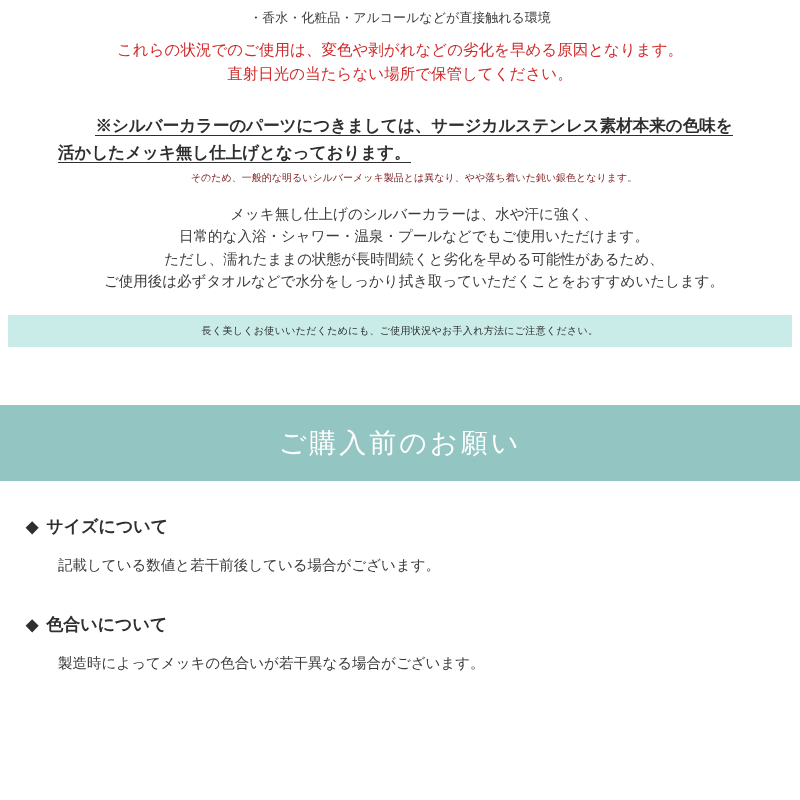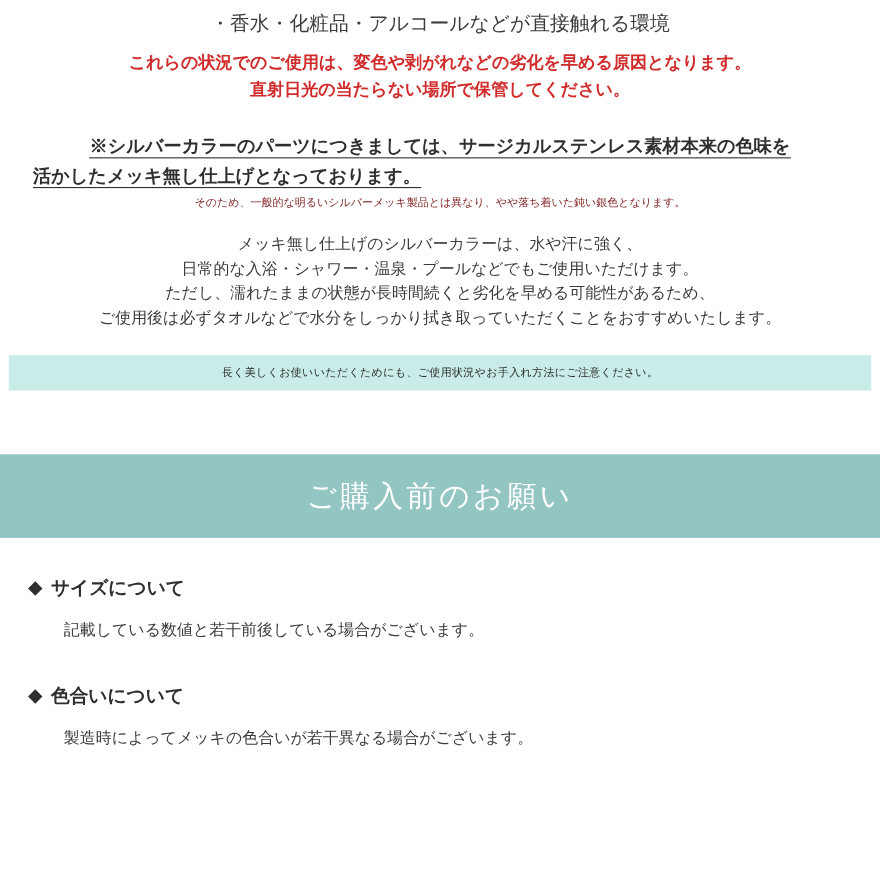--- a/index.html
+++ b/index.html
@@ -25,32 +25,33 @@
   .top-block {
     padding-top: 8px;
     text-align: center;
   }
   .line {
     line-height: 1.55;
     white-space: nowrap;
   }
   .dark {
     color: #3b3b3b;
-    font-size: 18px;
+    font-size: 13px;
   }
   .red {
     color: #d02a2a;
-    font-weight: bold;
+    font-weight: normal;
     font-size: 15.5px;
   }
 
   
   .silver-block {
     margin-top: 26px;
     text-align: center;
+    padding-left: 28px;
   }
   .silver-head {
     font-size: 16.5px;
     font-weight: bold;
     color: #2f2f2f;
     line-height: 1.62;
   }
   .underline {
     border-bottom: 1.5px solid #2f2f2f;
     padding-bottom: 1px;
@@ -60,20 +61,21 @@
     font-size: 10px;
     font-weight: normal;
     color: #7f1d1d;
     line-height: 1.6;
   }
   .silver-body {
     margin-top: 18px;
     font-size: 14.5px;
     color: #3b3b3b;
     line-height: 1.78;
+    font-family: Liberation Mono, monospace;
   }
 
   
   .highlight-bar {
     margin: 22px 8px 0 8px;
     background: #c9ece9;
     color: #2c2c2c;
     font-size: 10px;
     text-align: center;
     padding: 9px 6px;

